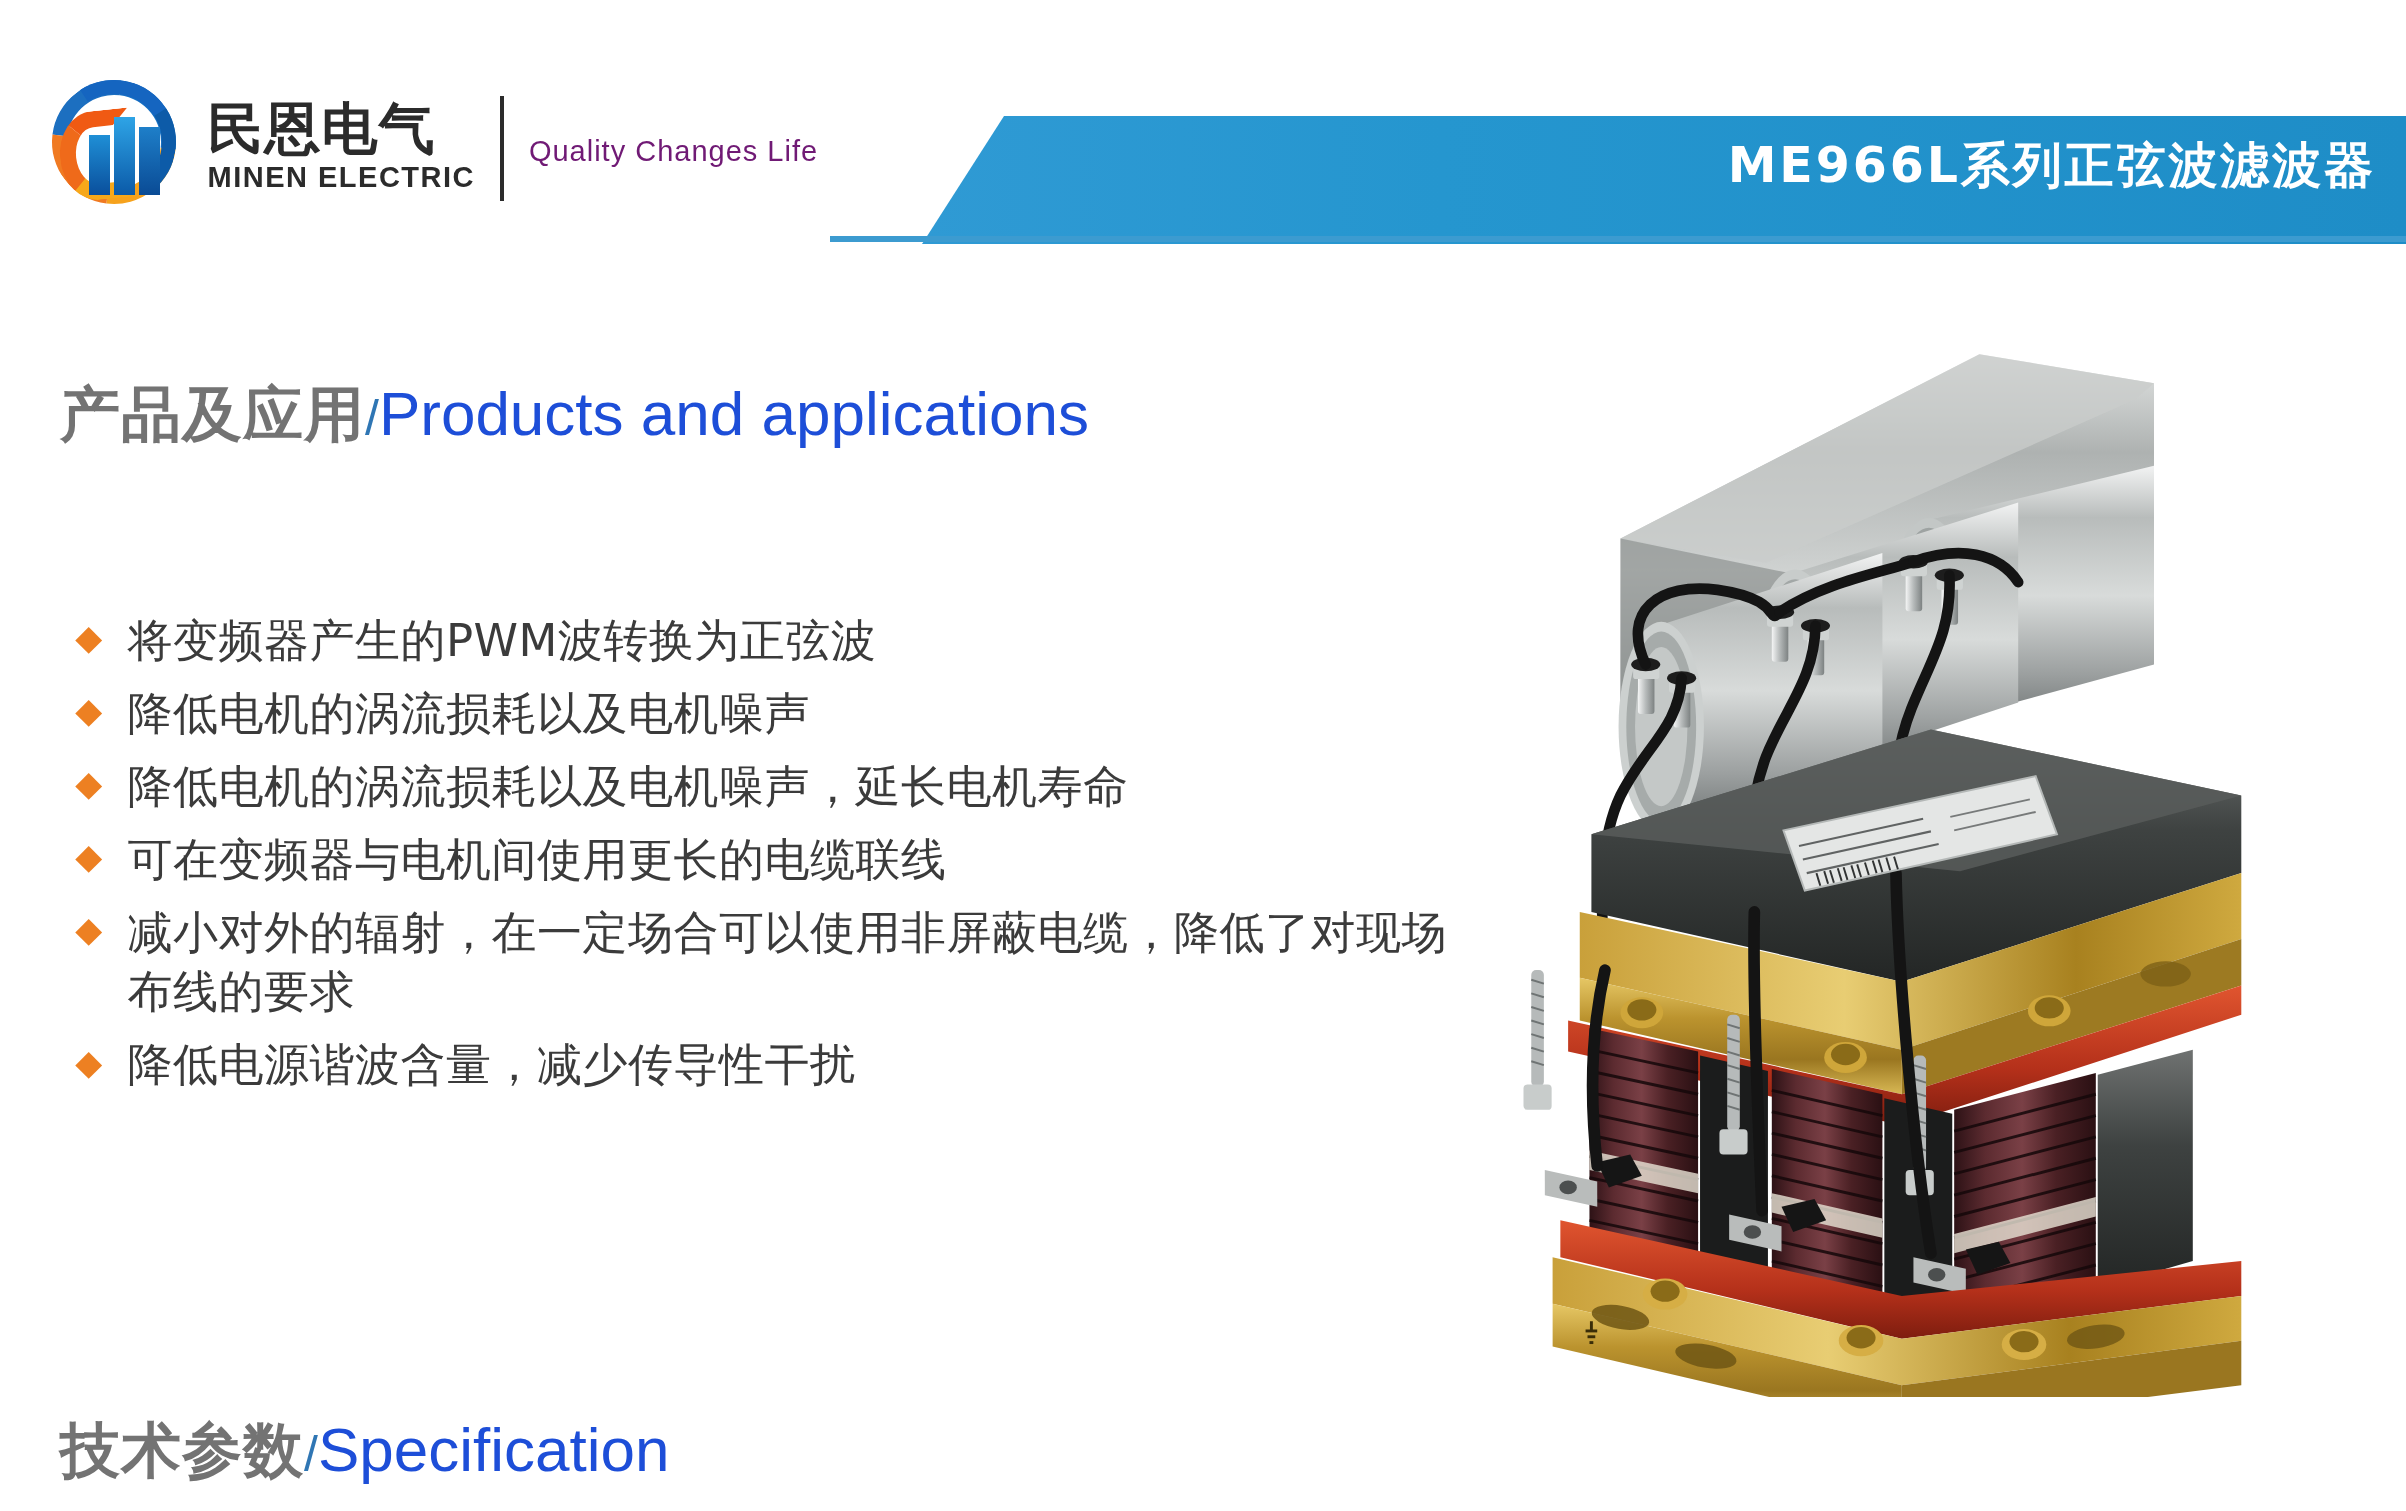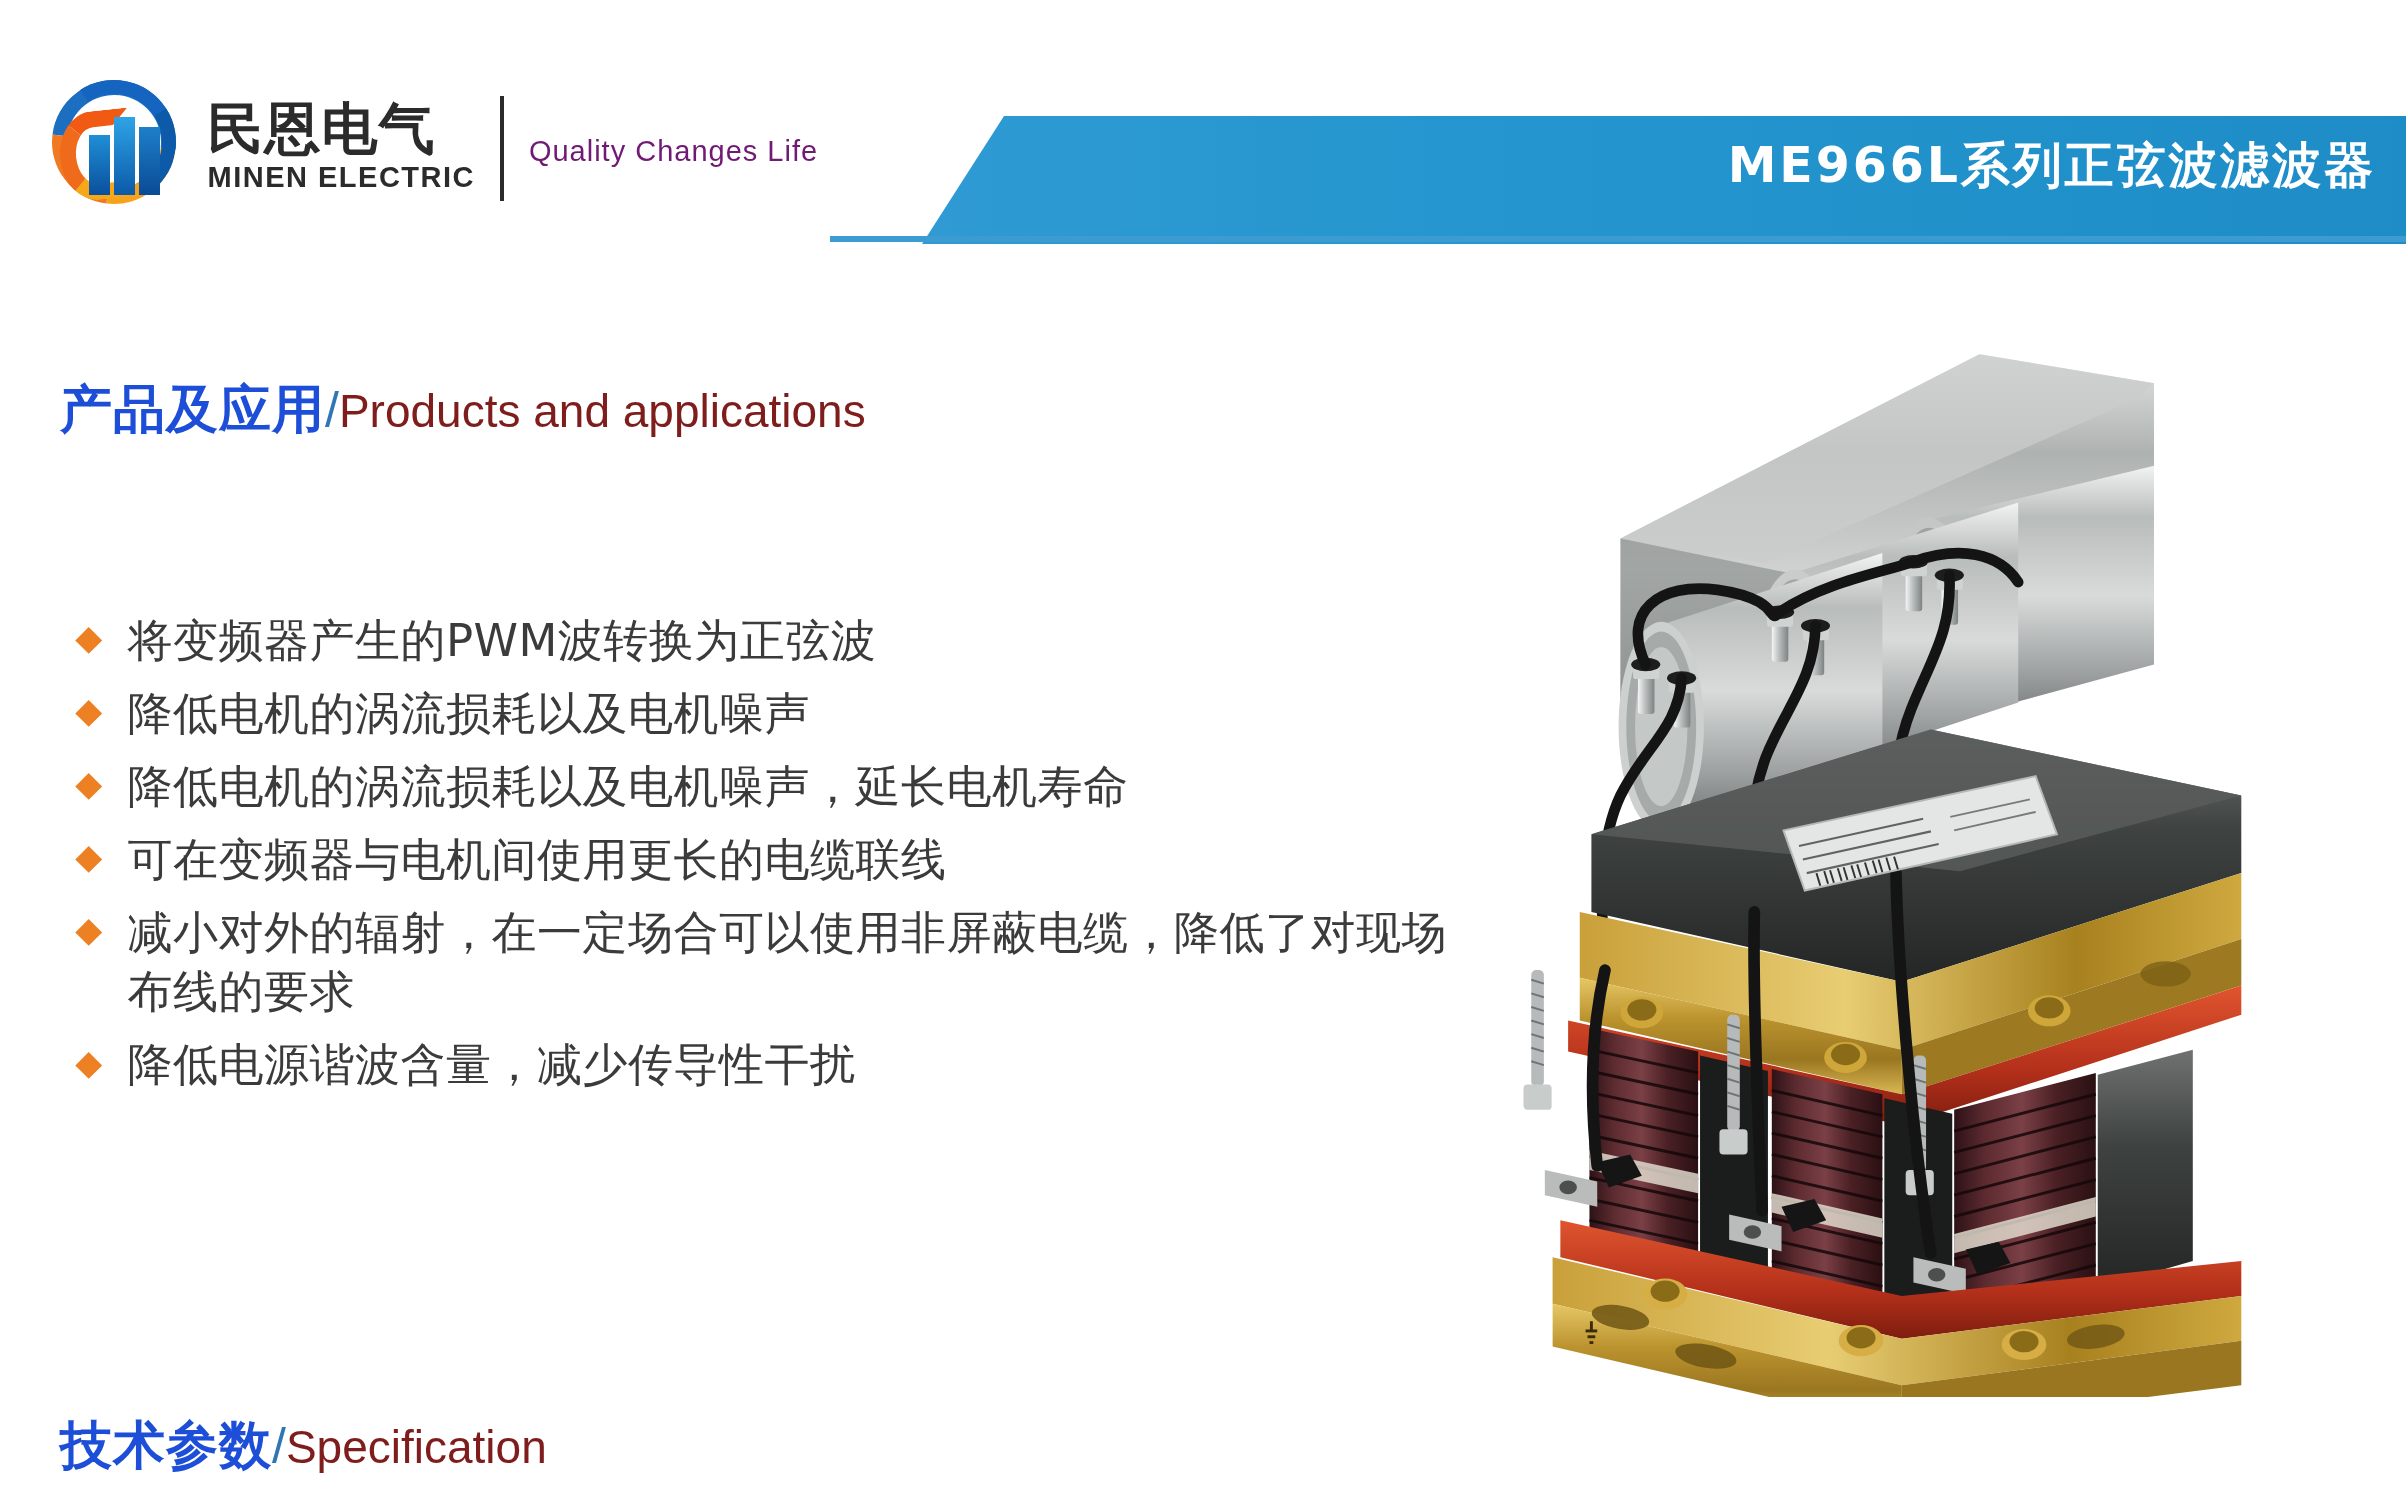--- a/index.html
+++ b/index.html
@@ -170,34 +170,34 @@
     background: #3c9bd0;
   }
 
   
   .section-heading {
     position: absolute;
     white-space: nowrap;
     line-height: 1;
   }
   .sh-cn {
-    font-size: 52px;
+    font-size: 60px;
     font-weight: bold;
-    color: #1d4ed8;
+    color: #737373;
     font-family: "DejaVu Sans", "Liberation Sans", sans-serif;
     letter-spacing: 1px;
   }
   .sh-slash {
     font-size: 50px;
     color: #2f76b4;
     font-weight: normal;
   }
   .sh-en {
-    font-size: 46px;
-    color: #7f1d1d;
+    font-size: 62px;
+    color: #1d4ed8;
     font-weight: normal;
     font-family: "Liberation Sans", sans-serif;
     letter-spacing: 0px;
   }
 
   #heading-products { left: 60px; top: 383px; }
   #heading-spec     { left: 60px; top: 1419px; }
 
   
   .bullets {

